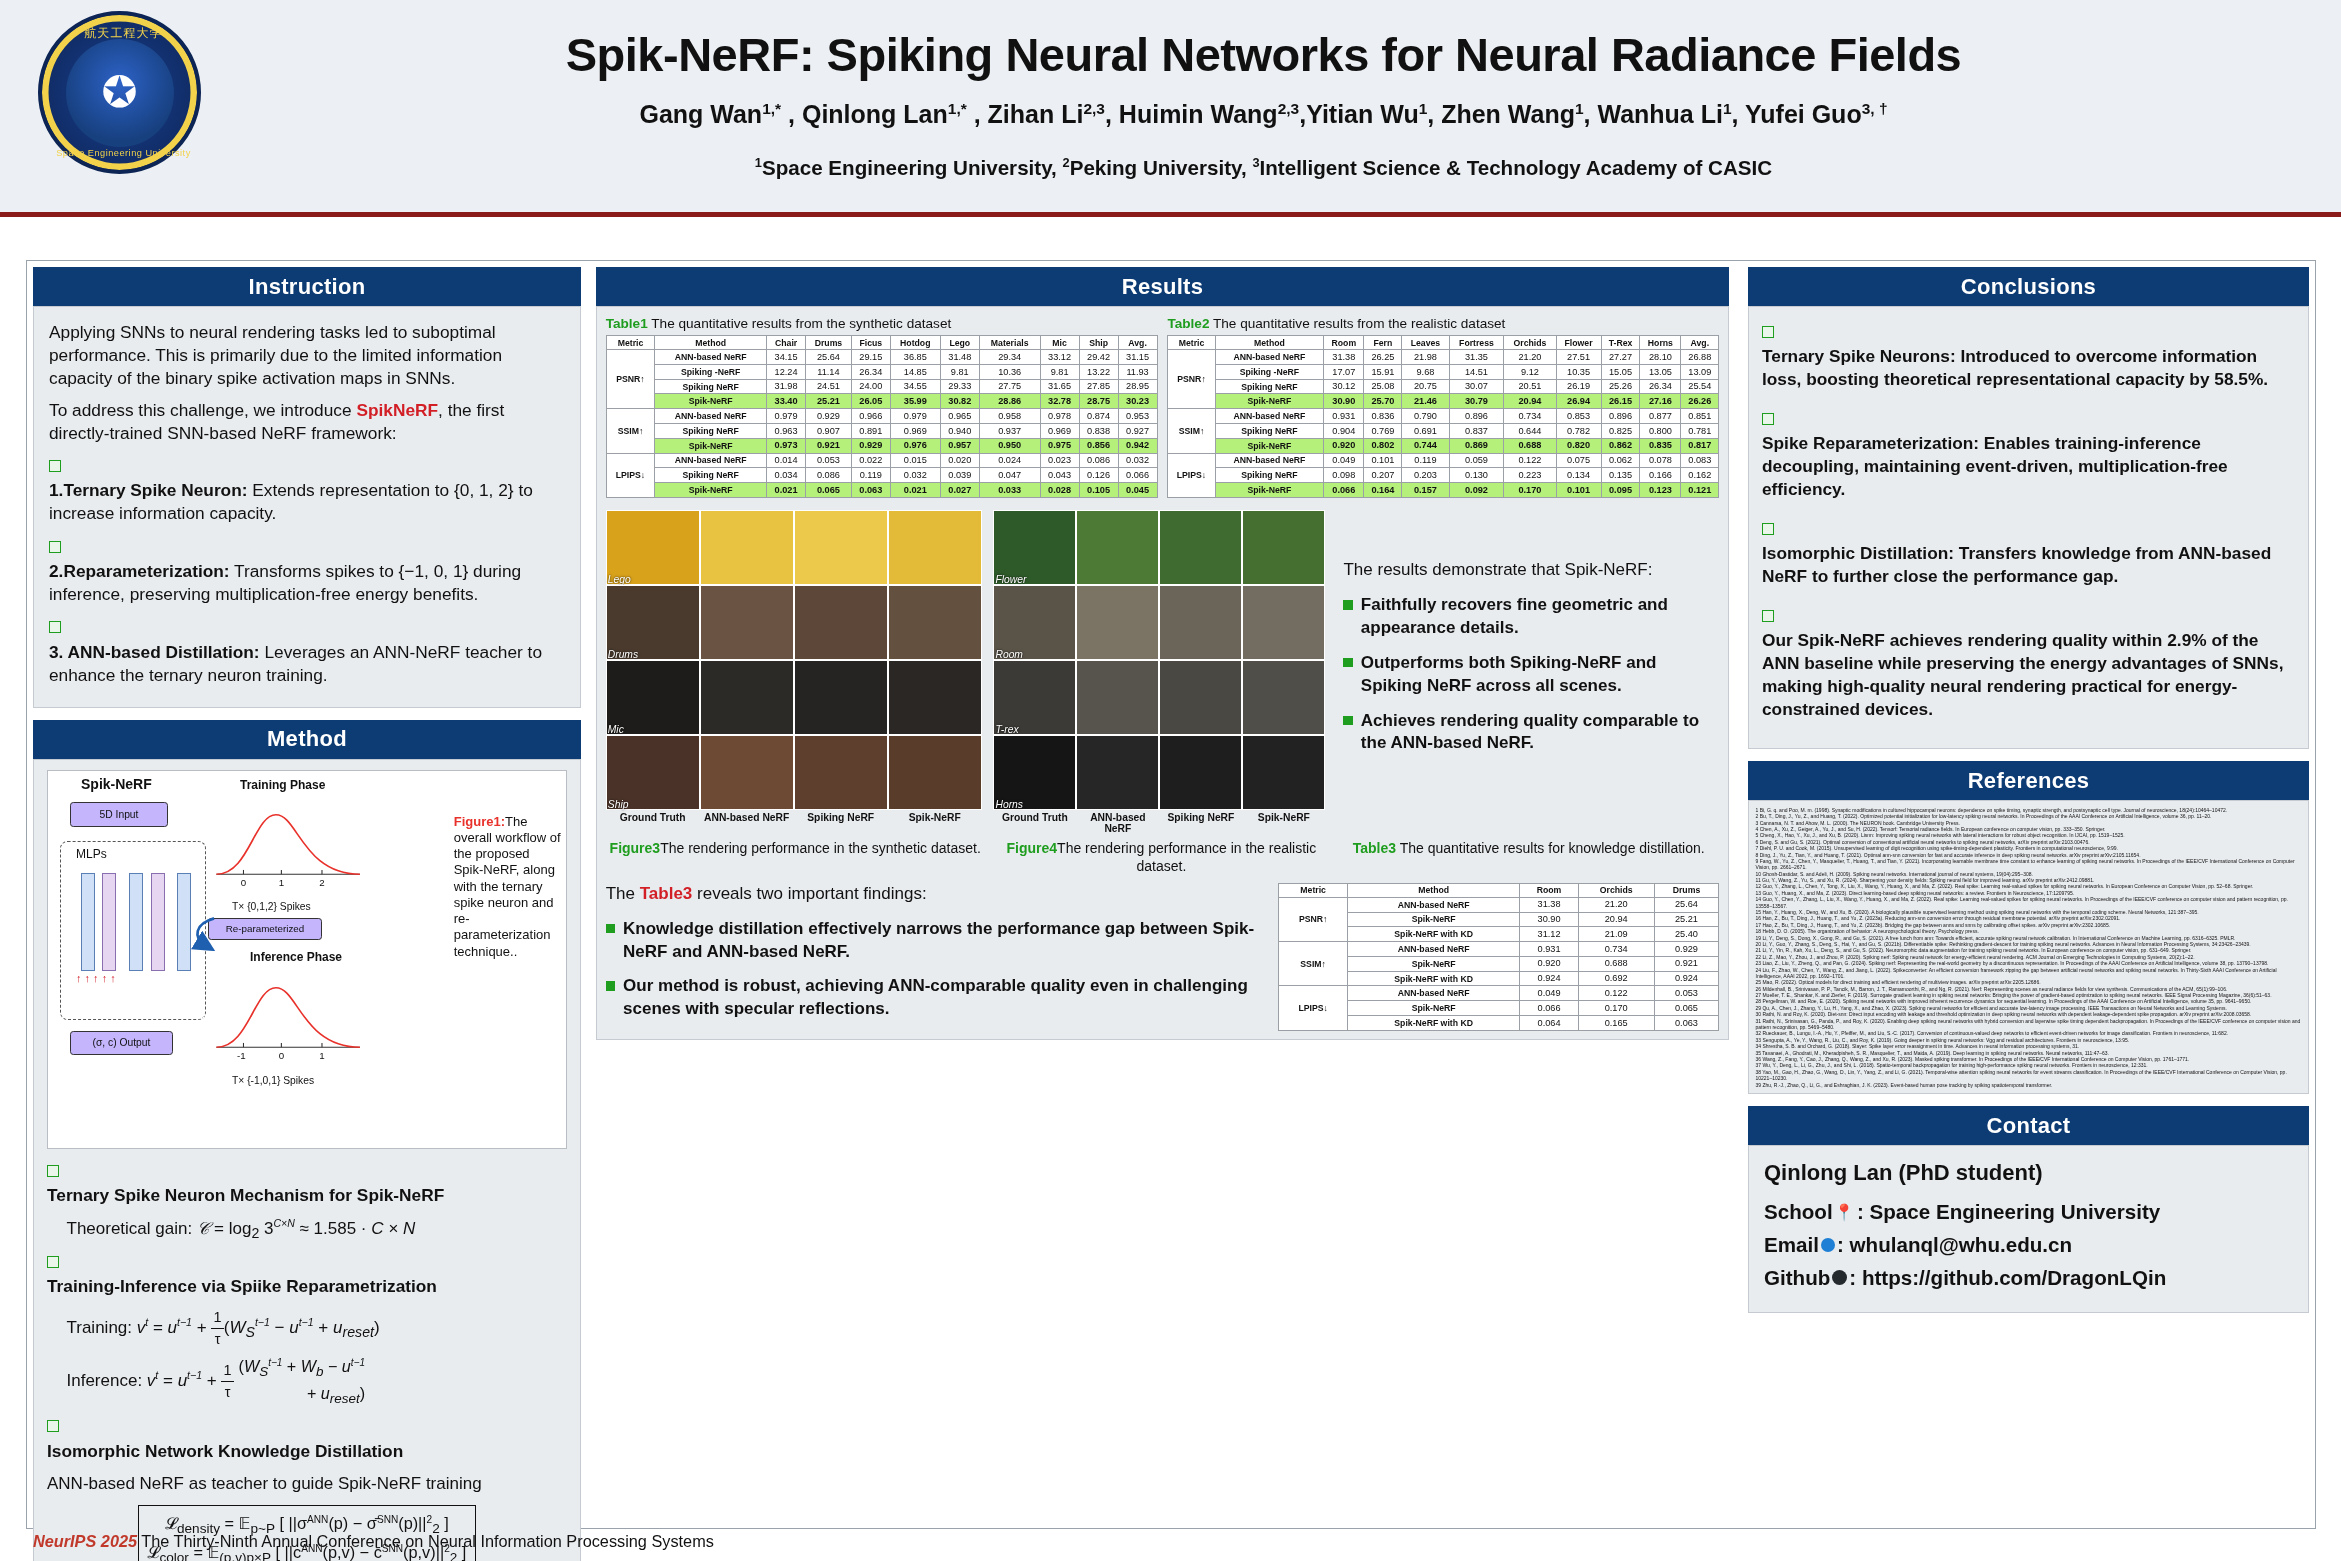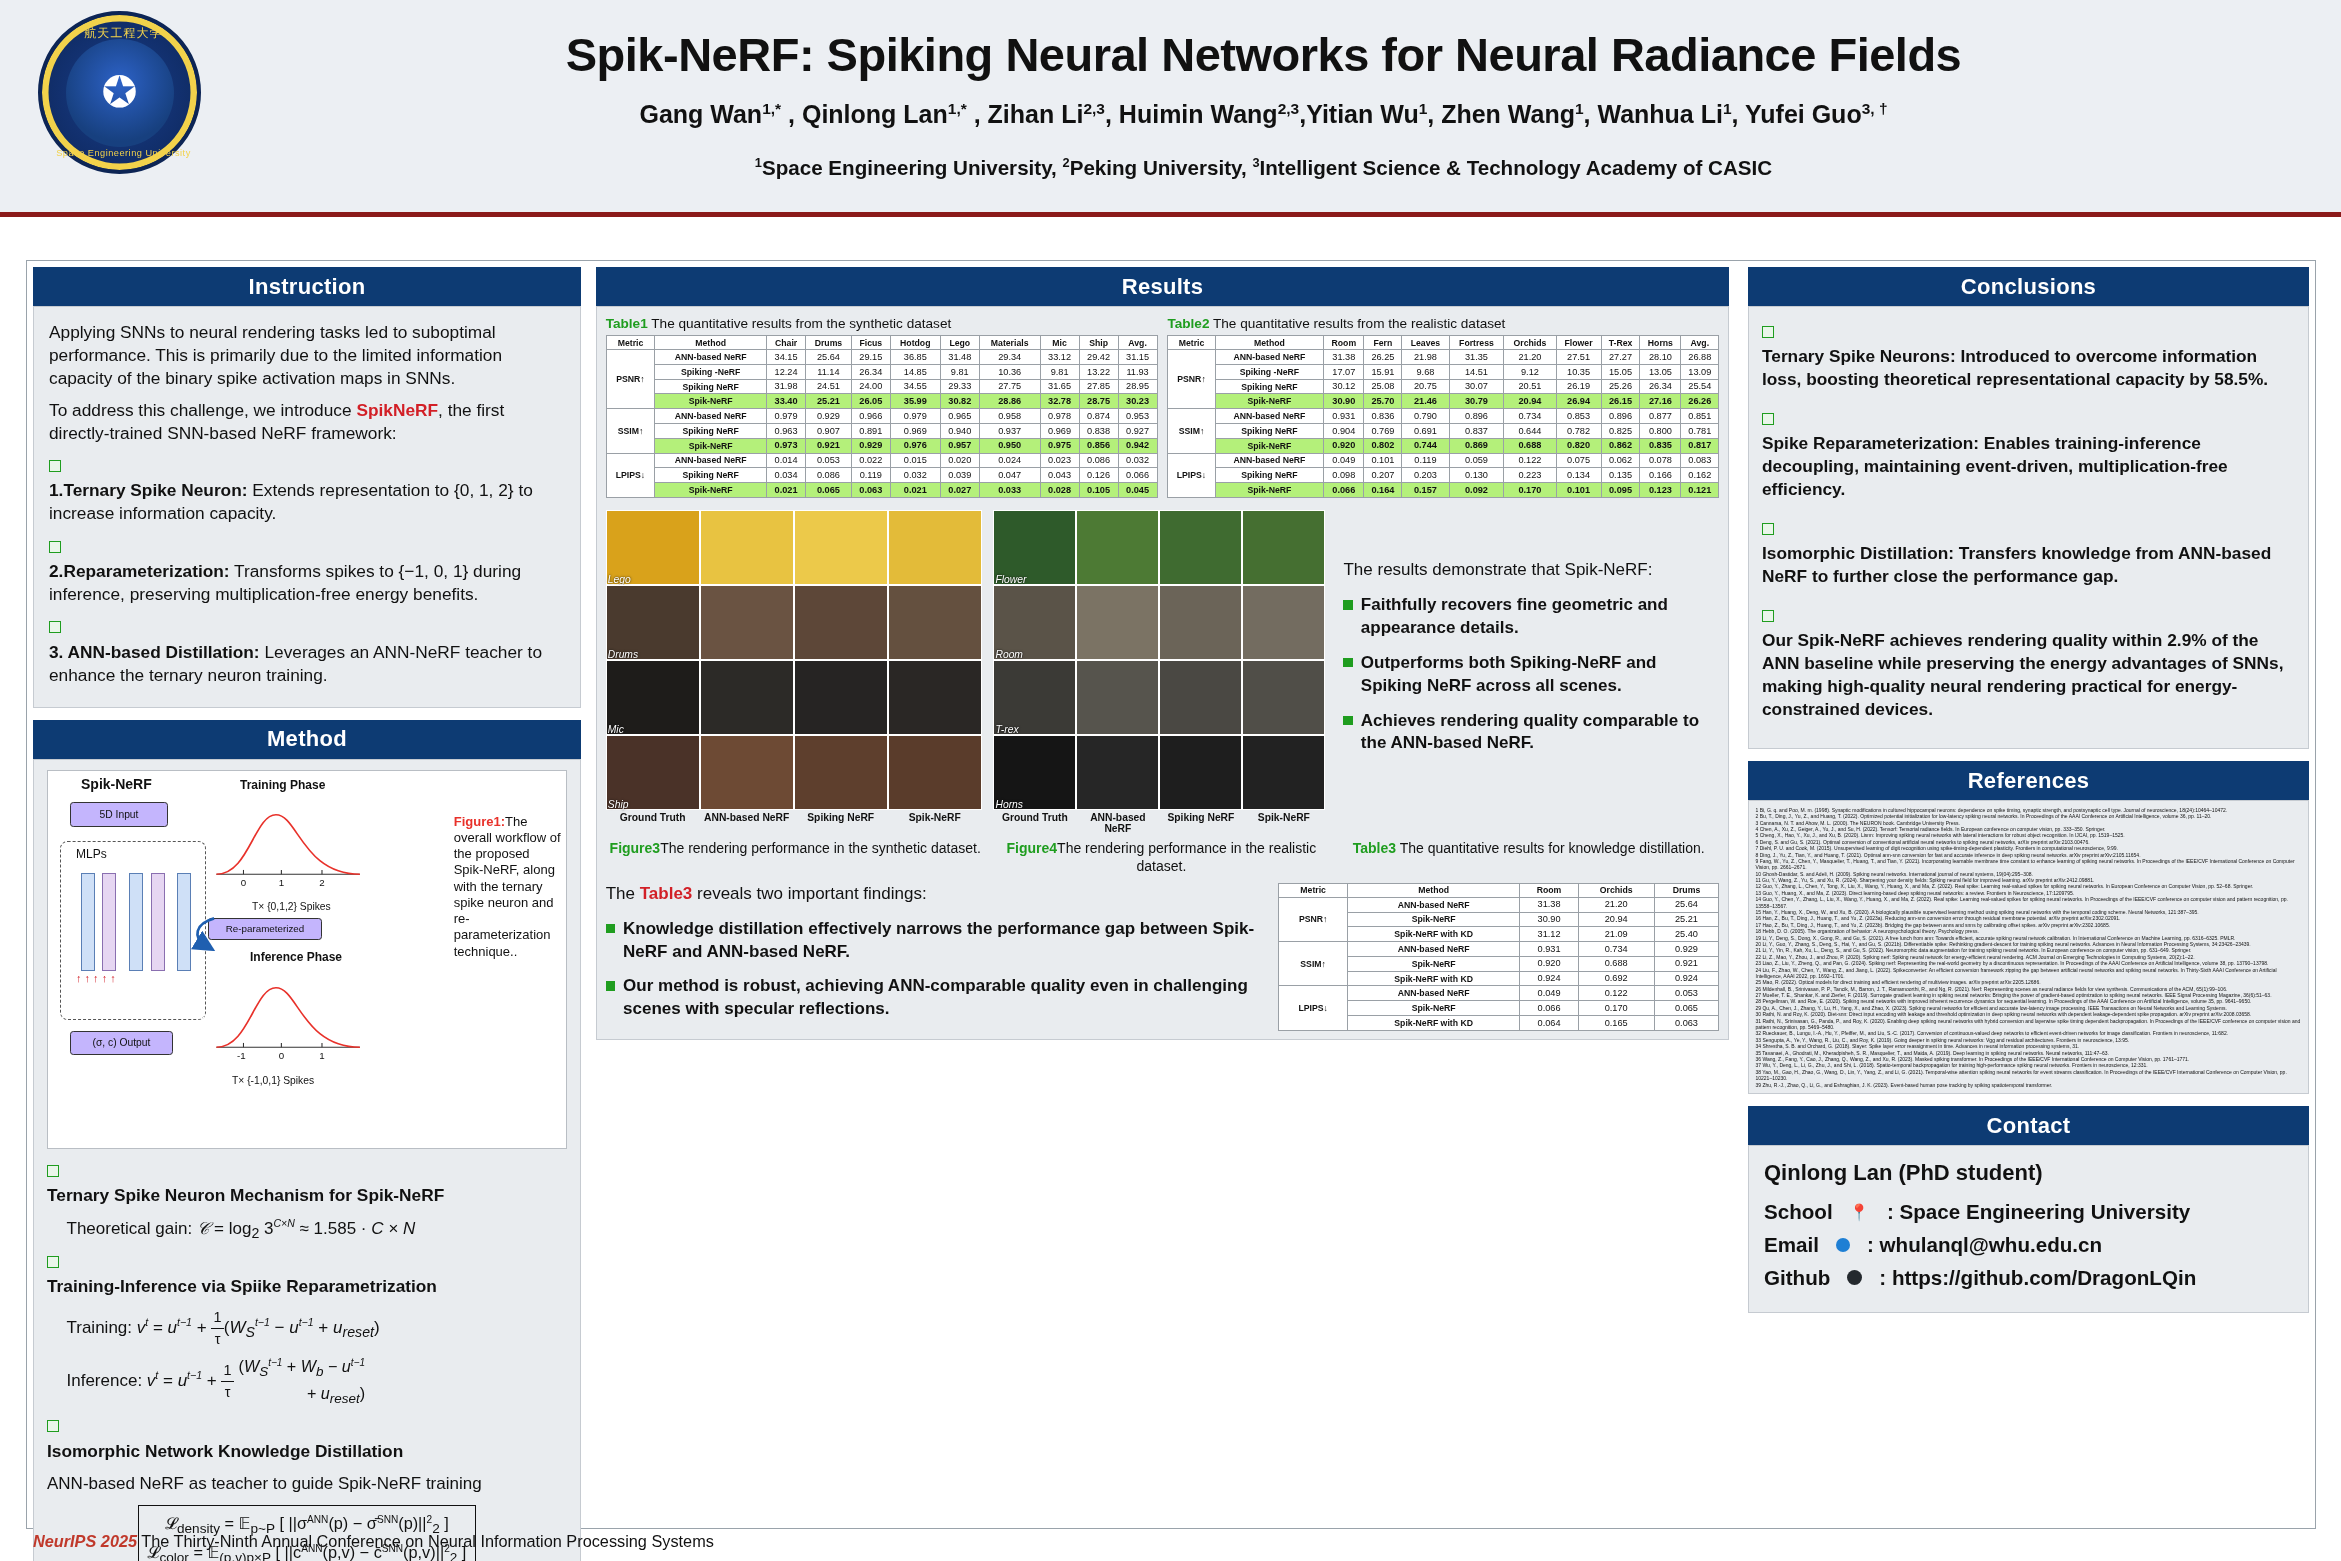--- a/index.html
+++ b/index.html
@@ -136,21 +136,21 @@
   .res-bullet { display:flex; gap:7.6px; margin:12px 0 0 0; }
   .sq-sm { flex:0 0 auto; width:9.8px; height:9.8px; background:#1f9d1f; margin-top:6px; }
 
   
   .col-right { position:absolute; left:1748px; top:267px; width:561px; }
   .concl-body { padding:12px 13px; font-size:17px; line-height:1.3; }
   .refs-body { padding:5.4px 6.5px; background:#e9ecef; }
   .refs-text { font-size:5px; line-height:1.28; color:#111; }
   .contact-body { padding:14px 15px; font-size:18.4px; }
   .contact-name { font-size:22px; font-weight:bold; margin-bottom:14px; }
-  .contact-line { font-size:20.6px; font-weight:bold; margin-bottom:8.7px; display:flex; align-items:center; gap:17px; }
+  .contact-line { font-size:20.6px; font-weight:bold; margin-bottom:8.7px; display:flex; align-items:center; gap:2px; }
   .pin { color:#e03030; font-size:16.3px; }
   .dot-blue { display:inline-block;width:14px;height:14px;border-radius:50%;background:#1e7fd4; }
   .dot-git { display:inline-block;width:15px;height:15px;border-radius:50%;background:#24292e; }
 
   
   .footer {
     position:absolute; left:33px; bottom:9.8px; font-size:16.3px;
   }
   .footer .neurips { color:#c0392b; font-weight:bold; font-style:italic; }
 
@@ -225,21 +225,21 @@
         <svg style="position:absolute;left:163px;top:22px;" width="157" height="103" viewBox="0 0 290 190">
           <line x1="10" y1="150" x2="275" y2="150" stroke="#333" stroke-width="2"></line>
           <path d="M10,150 C70,150 80,40 120,40 C160,40 170,150 275,150" fill="none" stroke="#e8312a" stroke-width="3"></path>
           <line x1="60" y1="150" x2="60" y2="142" stroke="#333" stroke-width="2"></line>
           <line x1="130" y1="150" x2="130" y2="142" stroke="#333" stroke-width="2"></line>
           <line x1="205" y1="150" x2="205" y2="142" stroke="#333" stroke-width="2"></line>
           <text x="55" y="172" font-size="18" fill="#111">0</text>
           <text x="125" y="172" font-size="18" fill="#111">1</text>
           <text x="200" y="172" font-size="18" fill="#111">2</text>
         </svg>
-        <div class="lbl" style="left:184px;top:130px;font-size:10.3px;margin-left:20px;">T× {0,1,2} Spikes</div>
+        <div class="lbl" style="left:184px;top:130px;font-size:10.3px;">T× {0,1,2} Spikes</div>
 
         <div class="box" style="left:160px; top:147px; width:114px; height:22px; font-size:9.8px;">Re-parameterized</div>
         <svg style="position:absolute;left:136px;top:142px;" width="33" height="38" viewBox="0 0 60 70">
           <path d="M55,10 C20,20 15,45 40,60" fill="none" stroke="#1f5fb0" stroke-width="5" marker-end="url(#ah)"></path>
           <defs>
               <marker id="ah" markerWidth="8" markerHeight="8" refX="4" refY="4" orient="auto">
                 <path d="M0,0 L8,4 L0,8 z" fill="#1f5fb0"></path>
               </marker>
             </defs>
         </svg>

